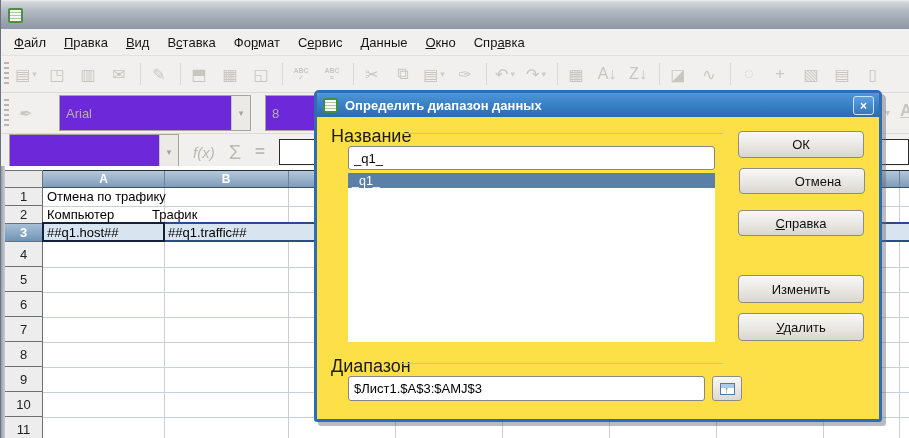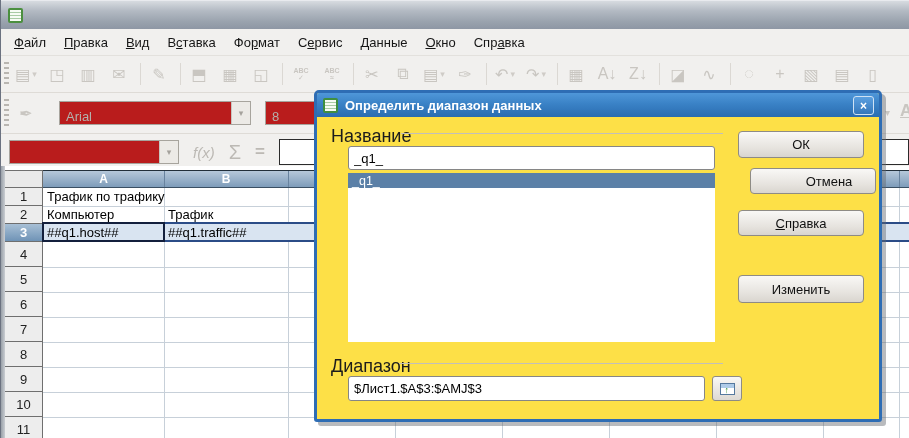--- a/index.html
+++ b/index.html
@@ -25,21 +25,21 @@
   .toolbar{background:#f1f0ee;display:flex;align-items:center;border-bottom:1px solid #dedbd6;position:relative;}
   .tb1{height:36px;padding-left:13px;}
   .tb2{height:40px;padding-left:13px;}
   .grip{position:absolute;left:3px;top:6px;bottom:6px;width:5px;
     background:repeating-linear-gradient(#b9b6b1 0 2px,transparent 2px 5px);}
   .tb-btn{min-width:24px;height:24px;margin-right:7px;display:flex;align-items:center;justify-content:center;
     color:#c9c6c1;font-size:16px;flex:0 0 auto;}
   .tb-btn .dd{font-size:9px;margin-left:2px;color:#cfccc7;}
   .tb-btn.stacked{flex-direction:column;font-size:7px;line-height:7px;font-weight:bold;letter-spacing:0;}
   .tb-sep{width:1px;height:22px;background:#dbd8d3;margin:0 6px 0 2px;flex:0 0 auto;}
-  .combo{height:24px;background:#b91c1c;border:1px solid #a7a49d;display:flex;align-items:flex-end;
+  .combo{height:36px;background:#6d28d9;border:1px solid #a7a49d;display:flex;align-items:center;
     color:#b4b1ac;font-size:13px;box-sizing:border-box;}
   .combo .val{flex:1;padding-left:6px;overflow:hidden;white-space:nowrap;}
   .combo .arrowbtn{width:18px;height:100%;background:#eceae6;border-left:1px solid #c8c5bf;
     display:flex;align-items:center;justify-content:center;color:#a5a29c;font-size:9px;}
   .fragment{position:absolute;color:#c9c6c1;}
 
   
   .formulabar{height:36px;background:#f1f0ee;position:relative;display:flex;align-items:center;
     border-bottom:1px solid #d8d5d0;}
   .fb-ico{color:#bcb9b4;margin:0 7px;font-size:15px;text-align:center;}
@@ -290,23 +290,23 @@
       <div class="gl" style="left: 42px; right: 0px; top: 176px; height: 1px;"></div>
       <div class="rowheader" style="top: 176px; height: 25px;">8</div>
       <div class="gl" style="left: 42px; right: 0px; top: 201px; height: 1px;"></div>
       <div class="rowheader" style="top: 201px; height: 25px;">9</div>
       <div class="gl" style="left: 42px; right: 0px; top: 226px; height: 1px;"></div>
       <div class="rowheader" style="top: 226px; height: 25px;">10</div>
       <div class="gl" style="left: 42px; right: 0px; top: 251px; height: 1px;"></div>
       <div class="rowheader" style="top: 251px; height: 25px;">11</div>
       <div class="selband" style="top: 56px;"></div>
       <div class="cellcursor" style="left: 41px; top: 56px; width: 123px; height: 20px;"></div>
-      <div class="cell" style="left: 46px; top: 23px;">Трафик по трафику</div>
+      <div class="cell" style="left: 46px; top: 23px;">Отмена по трафику</div>
       <div class="cell" style="left: 46px; top: 41px;">Компьютер</div>
-      <div class="cell" style="left: 167px; top: 41px;">Трафик</div>
+      <div class="cell" style="left: 151px; top: 41px;">Трафик</div>
       <div class="cell" style="left: 46px; top: 59px;">##q1.host##</div>
       <div class="cell" style="left: 167px; top: 59px;">##q1.traffic##</div>
     </div>
 
   <div class="dialog">
     <div class="dlg-title">
       <div class="appicon"></div>
       <span class="t">Определить диапазон данных</span>
     </div>
     <div class="dlg-close">×</div>
@@ -324,24 +324,27 @@
     <div class="shrinkbtn">
       <div class="shrink-ico">
         <div class="band"></div>
           <div class="arr">↑</div>
       </div>
     </div>
 
     <div class="btn" style="left:421px;top:38px;height:27px;">
       <span>ОК</span>
     </div>
-    <div class="btn" style="left:433px;top:75px;height:26px;padding-left:32px;">
+    <div class="btn" style="left:422px;top:75px;height:26px;padding-left:32px;">
       <span>Отмена</span>
     </div>
     <div class="btn" style="left:421px;top:117px;height:26px;">
       <span id="help-label"><u>С</u>правка</span>
     </div>
     <div class="btn" style="left:421px;top:182px;height:28px;">
       <span>Изменить</span>
     </div>
+    <div class="btn" style="left:421px;top:220px;height:28px;">
+      <span id="delete-label"><u>У</u>далить</span>
+    </div>
   </div>
 
 </div>
 
 </body></html>

